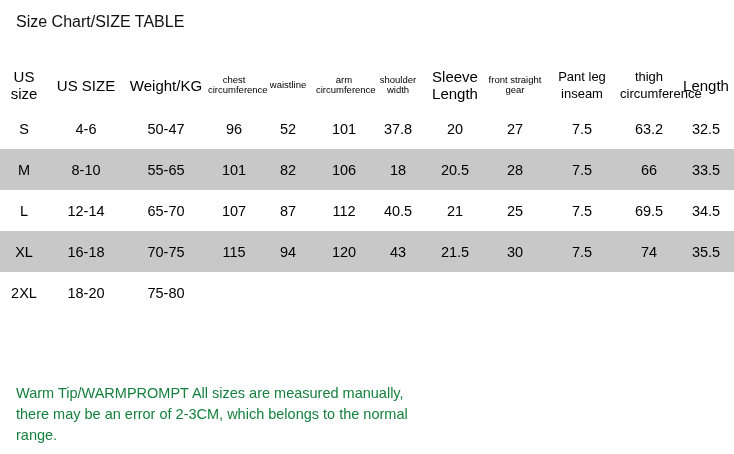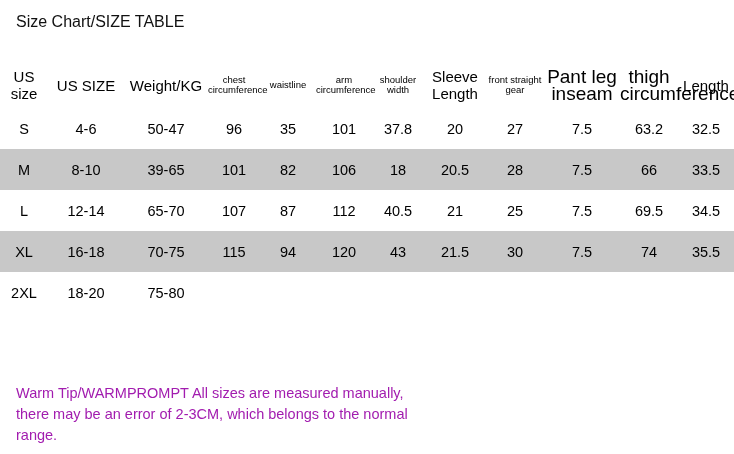--- a/index.html
+++ b/index.html
@@ -81,31 +81,31 @@
   .c-waist { width: 56px; }
   .c-arm { width: 56px; }
   .c-shoulder { width: 52px; }
   .c-sleeve { width: 62px; }
   .c-front { width: 58px; }
   .c-inseam { width: 76px; }
   .c-thigh { width: 58px; }
   .c-length { width: 56px; }
 
   .hdr-inseam-thigh {
-    font-size: 19px;
+    font-size: 13px;
     line-height: 17px;
     text-align: center;
   }
   .note {
     position: absolute;
     left: 16px;
     top: 383px;
     font-size: 14.5px;
     line-height: 21px;
-    color: #a21caf;
+    color: #15803d;
     width: 420px;
   }
 </style>
 </head>
 <body>
 
 <div class="page">
 
   <div class="title">Size Chart/SIZE TABLE</div>
 
@@ -140,33 +140,33 @@
           <th class="hdr-inseam-thigh">thigh circumference</th>
           <th class="hdr-lg">Length</th>
         </tr>
       </thead>
       <tbody>
         <tr class="body-row row-plain">
           <td>S</td>
           <td>4-6</td>
           <td>50-47</td>
           <td>96</td>
-          <td>35</td>
+          <td>52</td>
           <td>101</td>
           <td>37.8</td>
           <td>20</td>
           <td>27</td>
           <td>7.5</td>
           <td>63.2</td>
           <td>32.5</td>
         </tr>
         <tr class="body-row row-shaded">
           <td>M</td>
           <td>8-10</td>
-          <td>39-65</td>
+          <td>55-65</td>
           <td>101</td>
           <td>82</td>
           <td>106</td>
           <td>18</td>
           <td>20.5</td>
           <td>28</td>
           <td>7.5</td>
           <td>66</td>
           <td>33.5</td>
         </tr>

